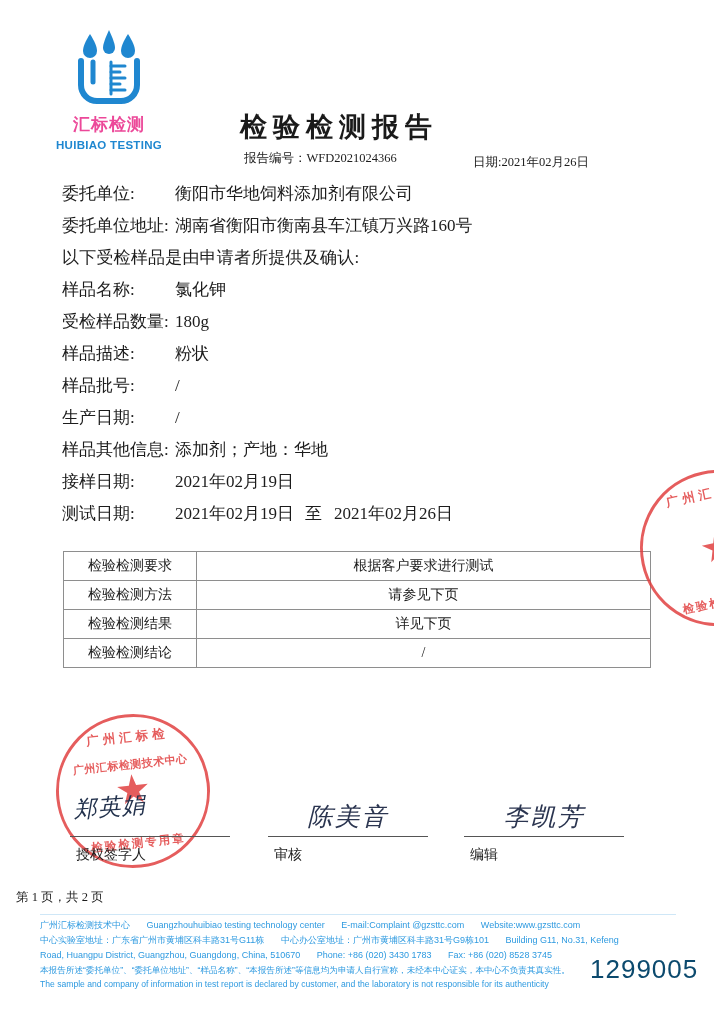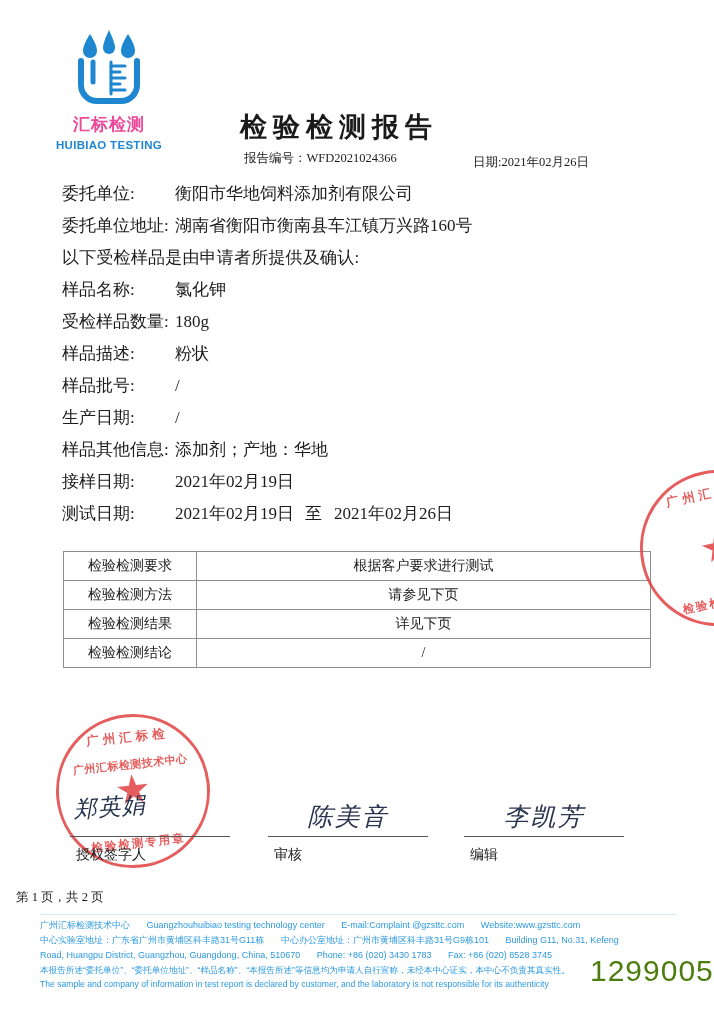--- a/index.html
+++ b/index.html
@@ -78,21 +78,21 @@
     transform:rotate(-4deg);}
 
   
   .pageno{position:absolute;left:0;right:0;top:889px;font-size:12.5px;margin-left:16px;}
   .footer{position:absolute;left:40px;top:918px;width:636px;
     font-family:"Liberation Sans","DejaVu Sans",sans-serif;
     color:#2e9ae0;font-size:9px;line-height:15px;}
   .footer .sep{display:inline-block;width:14px;}
   .footer .dis{font-size:8.6px;line-height:14px;}
   .footer-rule{position:absolute;left:40px;top:914px;width:636px;height:1px;background:#cfe7f7;}
-  .serial{position:absolute;left:590px;top:954px;font-size:30px;color:#4d7c0f;
+  .serial{position:absolute;left:590px;top:954px;font-size:26px;color:#0c4a6e;
     font-family:"Liberation Sans","DejaVu Sans",sans-serif;letter-spacing:1px;}
 </style>
 </head>
 <body>
 
 <div class="page">
 
   <div class="logo-block">
     <svg class="logo-mark" viewBox="0 0 92 84">
       <path d="M27 6 C22 14 20 19 20 23 a7 7 0 0 0 14 0 c0-4 -2 -9 -7 -17 z" fill="#1f87d0"></path>

